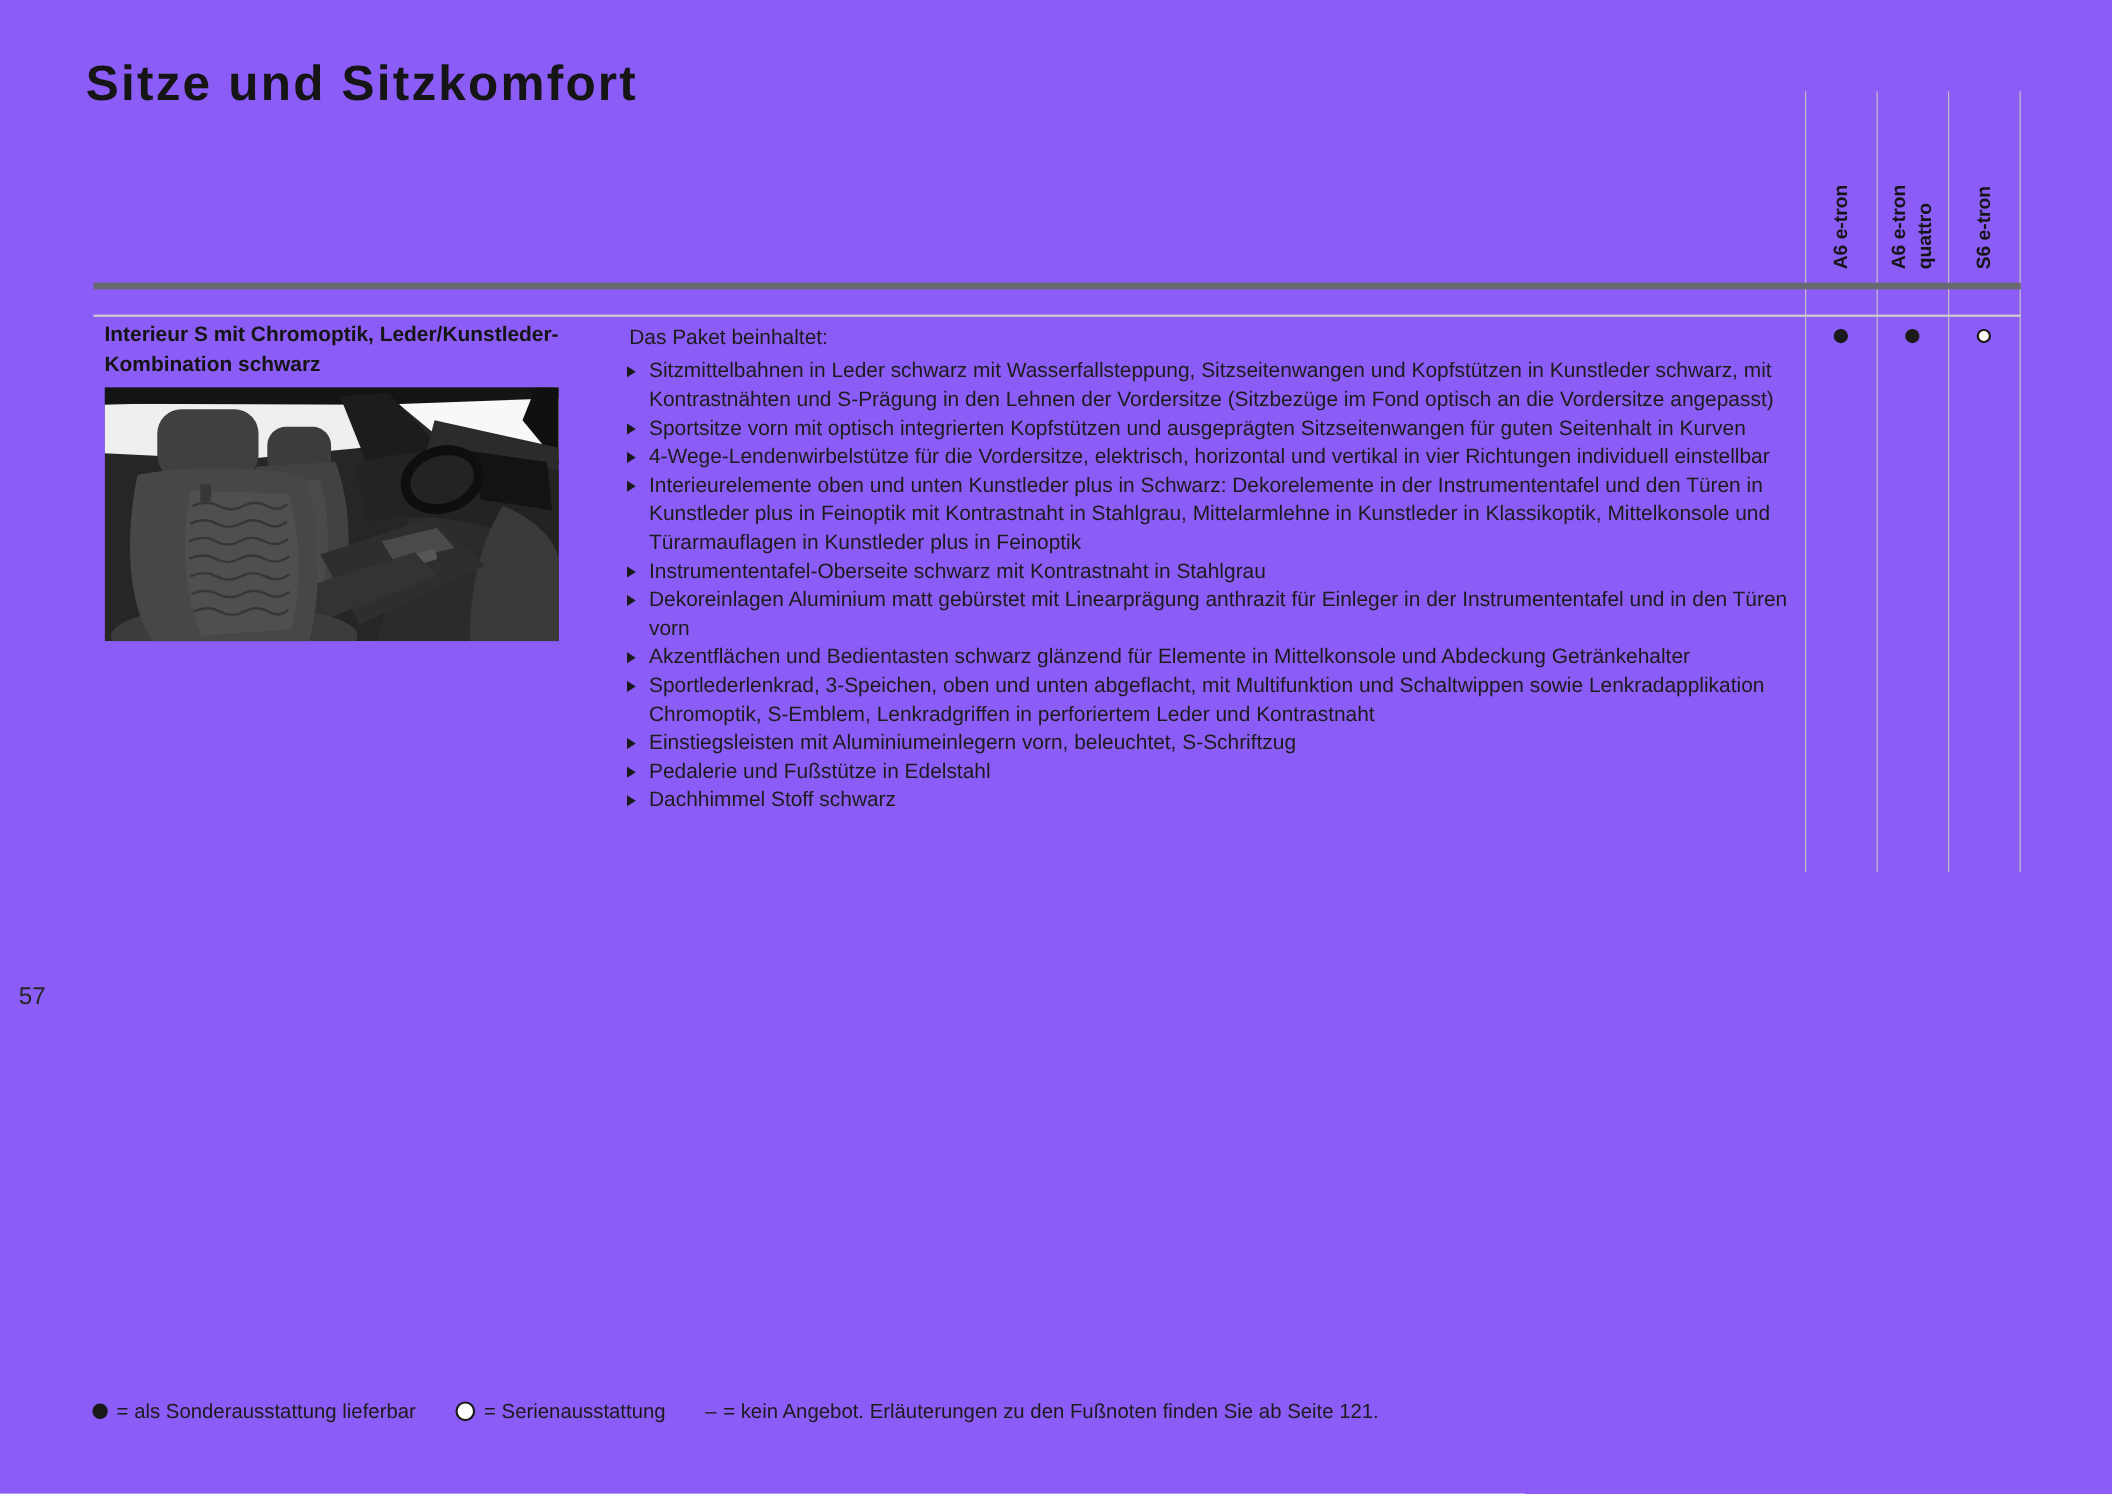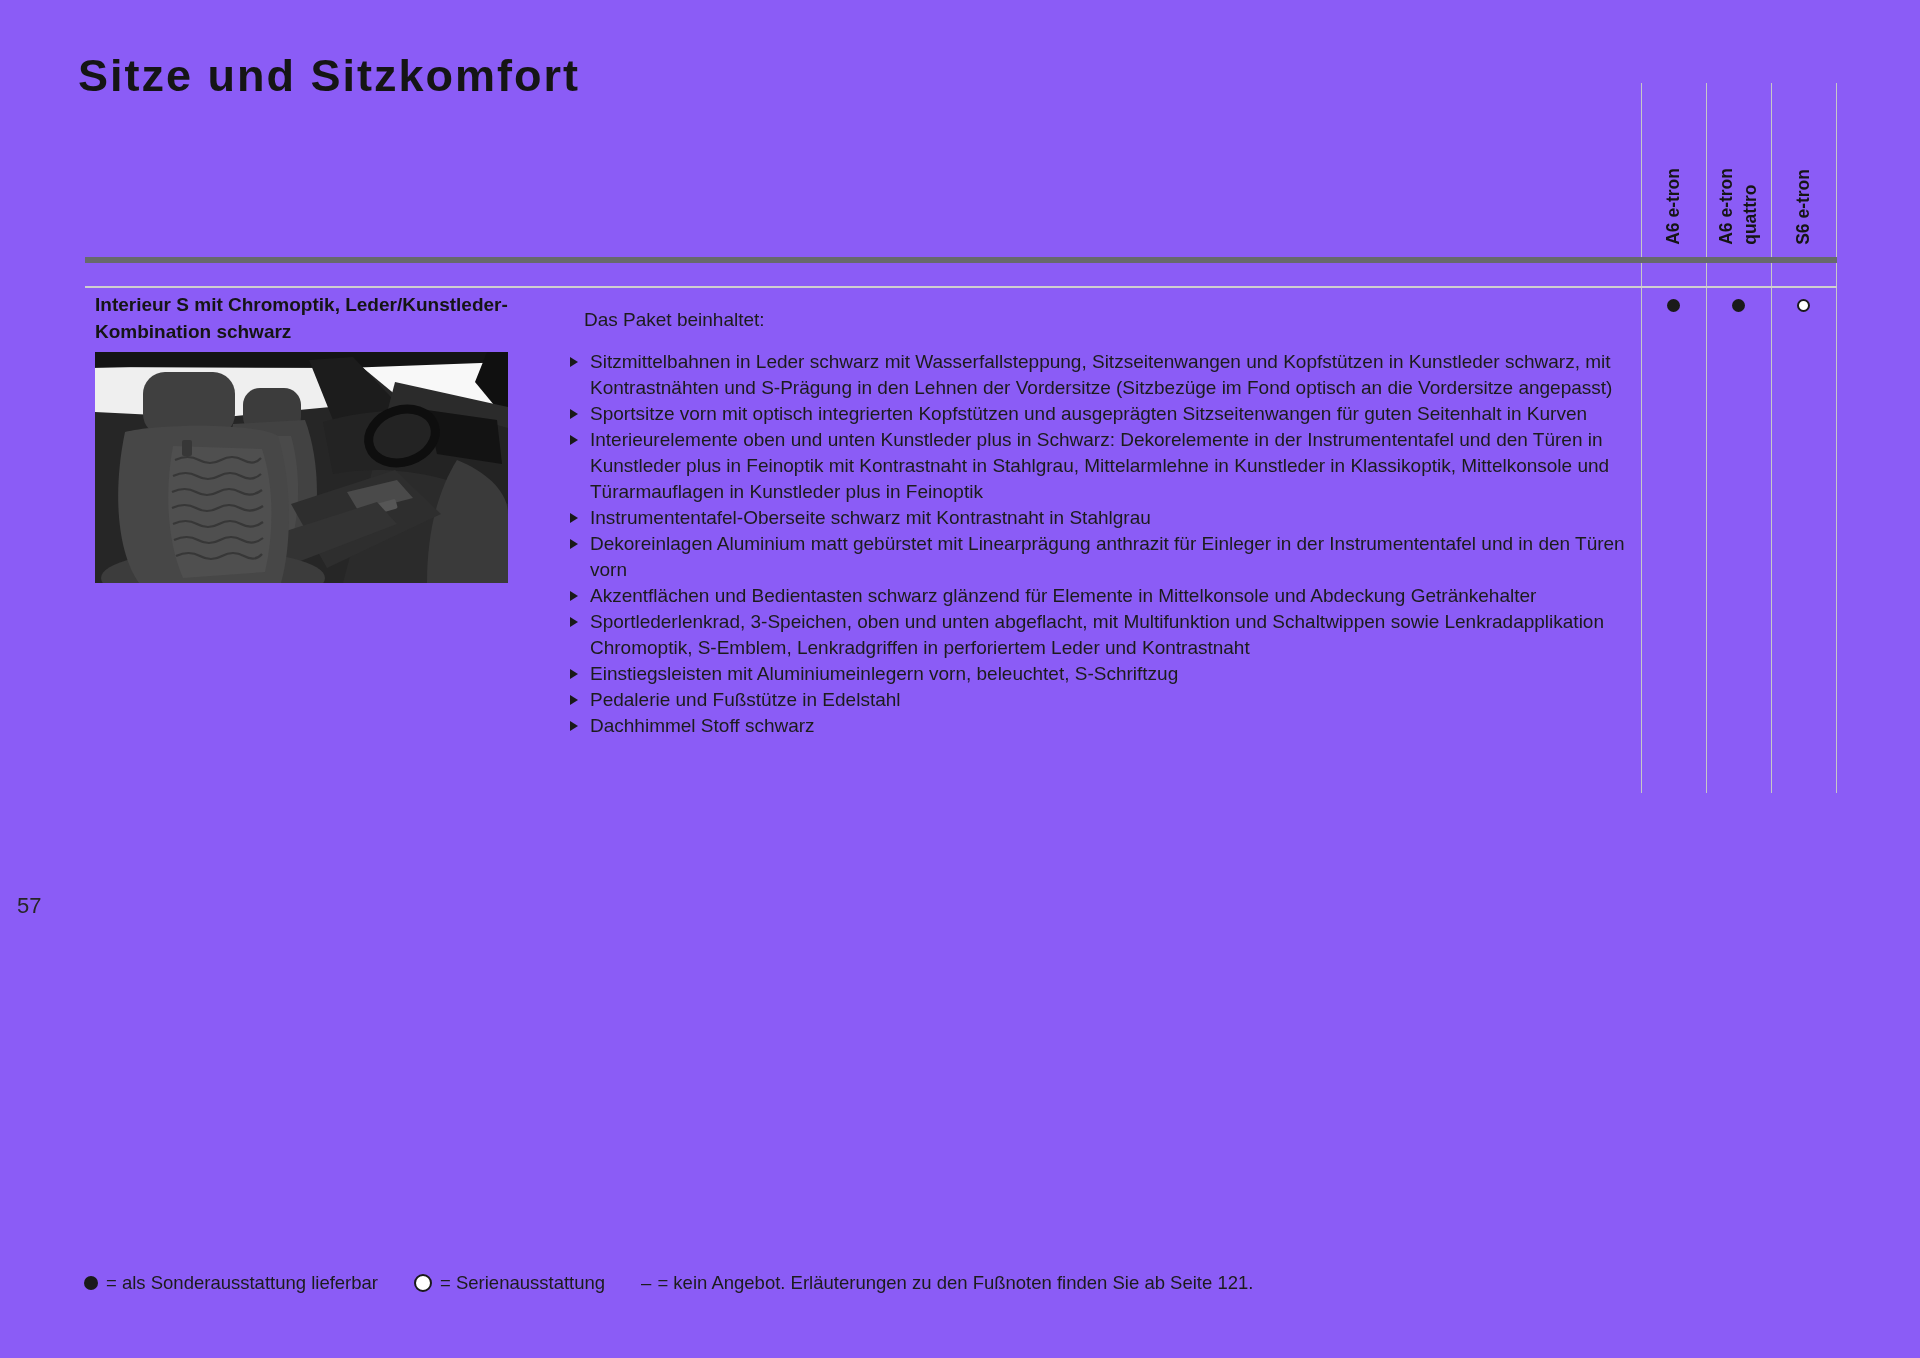--- a/index.html
+++ b/index.html
@@ -31,21 +31,21 @@
 
   
   .feature-title{position:absolute;left:95px;top:291px;width:440px;
                  font-size:19px;font-weight:bold;line-height:27px;white-space:pre-line;color:#151515;}
   .photo{position:absolute;left:95px;top:352px;width:413px;height:231px;overflow:hidden;}
   .photo svg{display:block;width:100%;height:100%;}
 
   
   .details{position:absolute;left:568px;top:291px;width:1066px;
            font-size:19px;line-height:26px;color:#1c1c1c;}
-  .details .intro{margin:16px;}
+  .details .intro{margin:4px;}
   ul.bullets{margin:0;padding:0;list-style:none;}
   ul.bullets li{position:relative;padding-left:22px;}
   .tri{position:absolute;left:2px;top:8px;width:0;height:0;
        border-left:8px solid #1a1a1a;border-top:5px solid transparent;border-bottom:5px solid transparent;}
 
   
   .page-number{position:absolute;left:17px;top:893px;font-size:22px;color:#262626;}
 
   
   .legend{position:absolute;left:84px;top:1257px;font-size:18.5px;
@@ -142,20 +142,21 @@
 
       <rect x="87" y="88" width="10" height="16" rx="2" fill="#373737"></rect>
     </svg>
   </div>
 
   <div class="details">
     <p class="intro">Das Paket beinhaltet:</p>
     <ul class="bullets" id="bullet-list">
         <li><span class="tri"></span><span class="btxt">Sitzmittelbahnen in Leder schwarz mit Wasserfallsteppung, Sitzseitenwangen und Kopfstützen in Kunstleder schwarz, mit Kontrastnähten und S-Prägung in den Lehnen der Vordersitze (Sitzbezüge im Fond optisch an die Vordersitze ange­passt)</span></li>
         <li><span class="tri"></span><span class="btxt">Sportsitze vorn mit optisch integrierten Kopfstützen und ausgeprägten Sitzseitenwangen für guten Seitenhalt in Kurven</span></li>
+        <li><span class="tri"></span><span class="btxt">4-Wege-Lendenwirbelstütze für die Vordersitze, elektrisch, horizontal und vertikal in vier Richtungen individuell einstellbar</span></li>
         <li><span class="tri"></span><span class="btxt">Interieurelemente oben und unten Kunstleder plus in Schwarz: Dekorelemente in der Instrumententafel und den Türen in Kunstleder plus in Feinoptik mit Kontrastnaht in Stahlgrau, Mittelarmlehne in Kunstleder in Klassikoptik, Mittelkon­sole und Türarmauflagen in Kunstleder plus in Feinoptik</span></li>
         <li><span class="tri"></span><span class="btxt">Instrumententafel-Oberseite schwarz mit Kontrastnaht in Stahlgrau</span></li>
         <li><span class="tri"></span><span class="btxt">Dekoreinlagen Aluminium matt gebürstet mit Linearprägung anthrazit für Einleger in der Instrumententafel und in den Türen vorn</span></li>
         <li><span class="tri"></span><span class="btxt">Akzentflächen und Bedientasten schwarz glänzend für Elemente in Mittelkonsole und Abdeckung Getränkehalter</span></li>
         <li><span class="tri"></span><span class="btxt">Sportlederlenkrad, 3-Speichen, oben und unten abgeflacht, mit Multifunktion und Schaltwippen sowie Lenkradapplika­tion Chromoptik, S-Emblem, Lenkradgriffen in perforiertem Leder und Kontrastnaht</span></li>
         <li><span class="tri"></span><span class="btxt">Einstiegsleisten mit Aluminiumeinlegern vorn, beleuchtet, S-Schriftzug</span></li>
         <li><span class="tri"></span><span class="btxt">Pedalerie und Fußstütze in Edelstahl</span></li>
         <li><span class="tri"></span><span class="btxt">Dachhimmel Stoff schwarz</span></li>
       </ul>
   </div>

